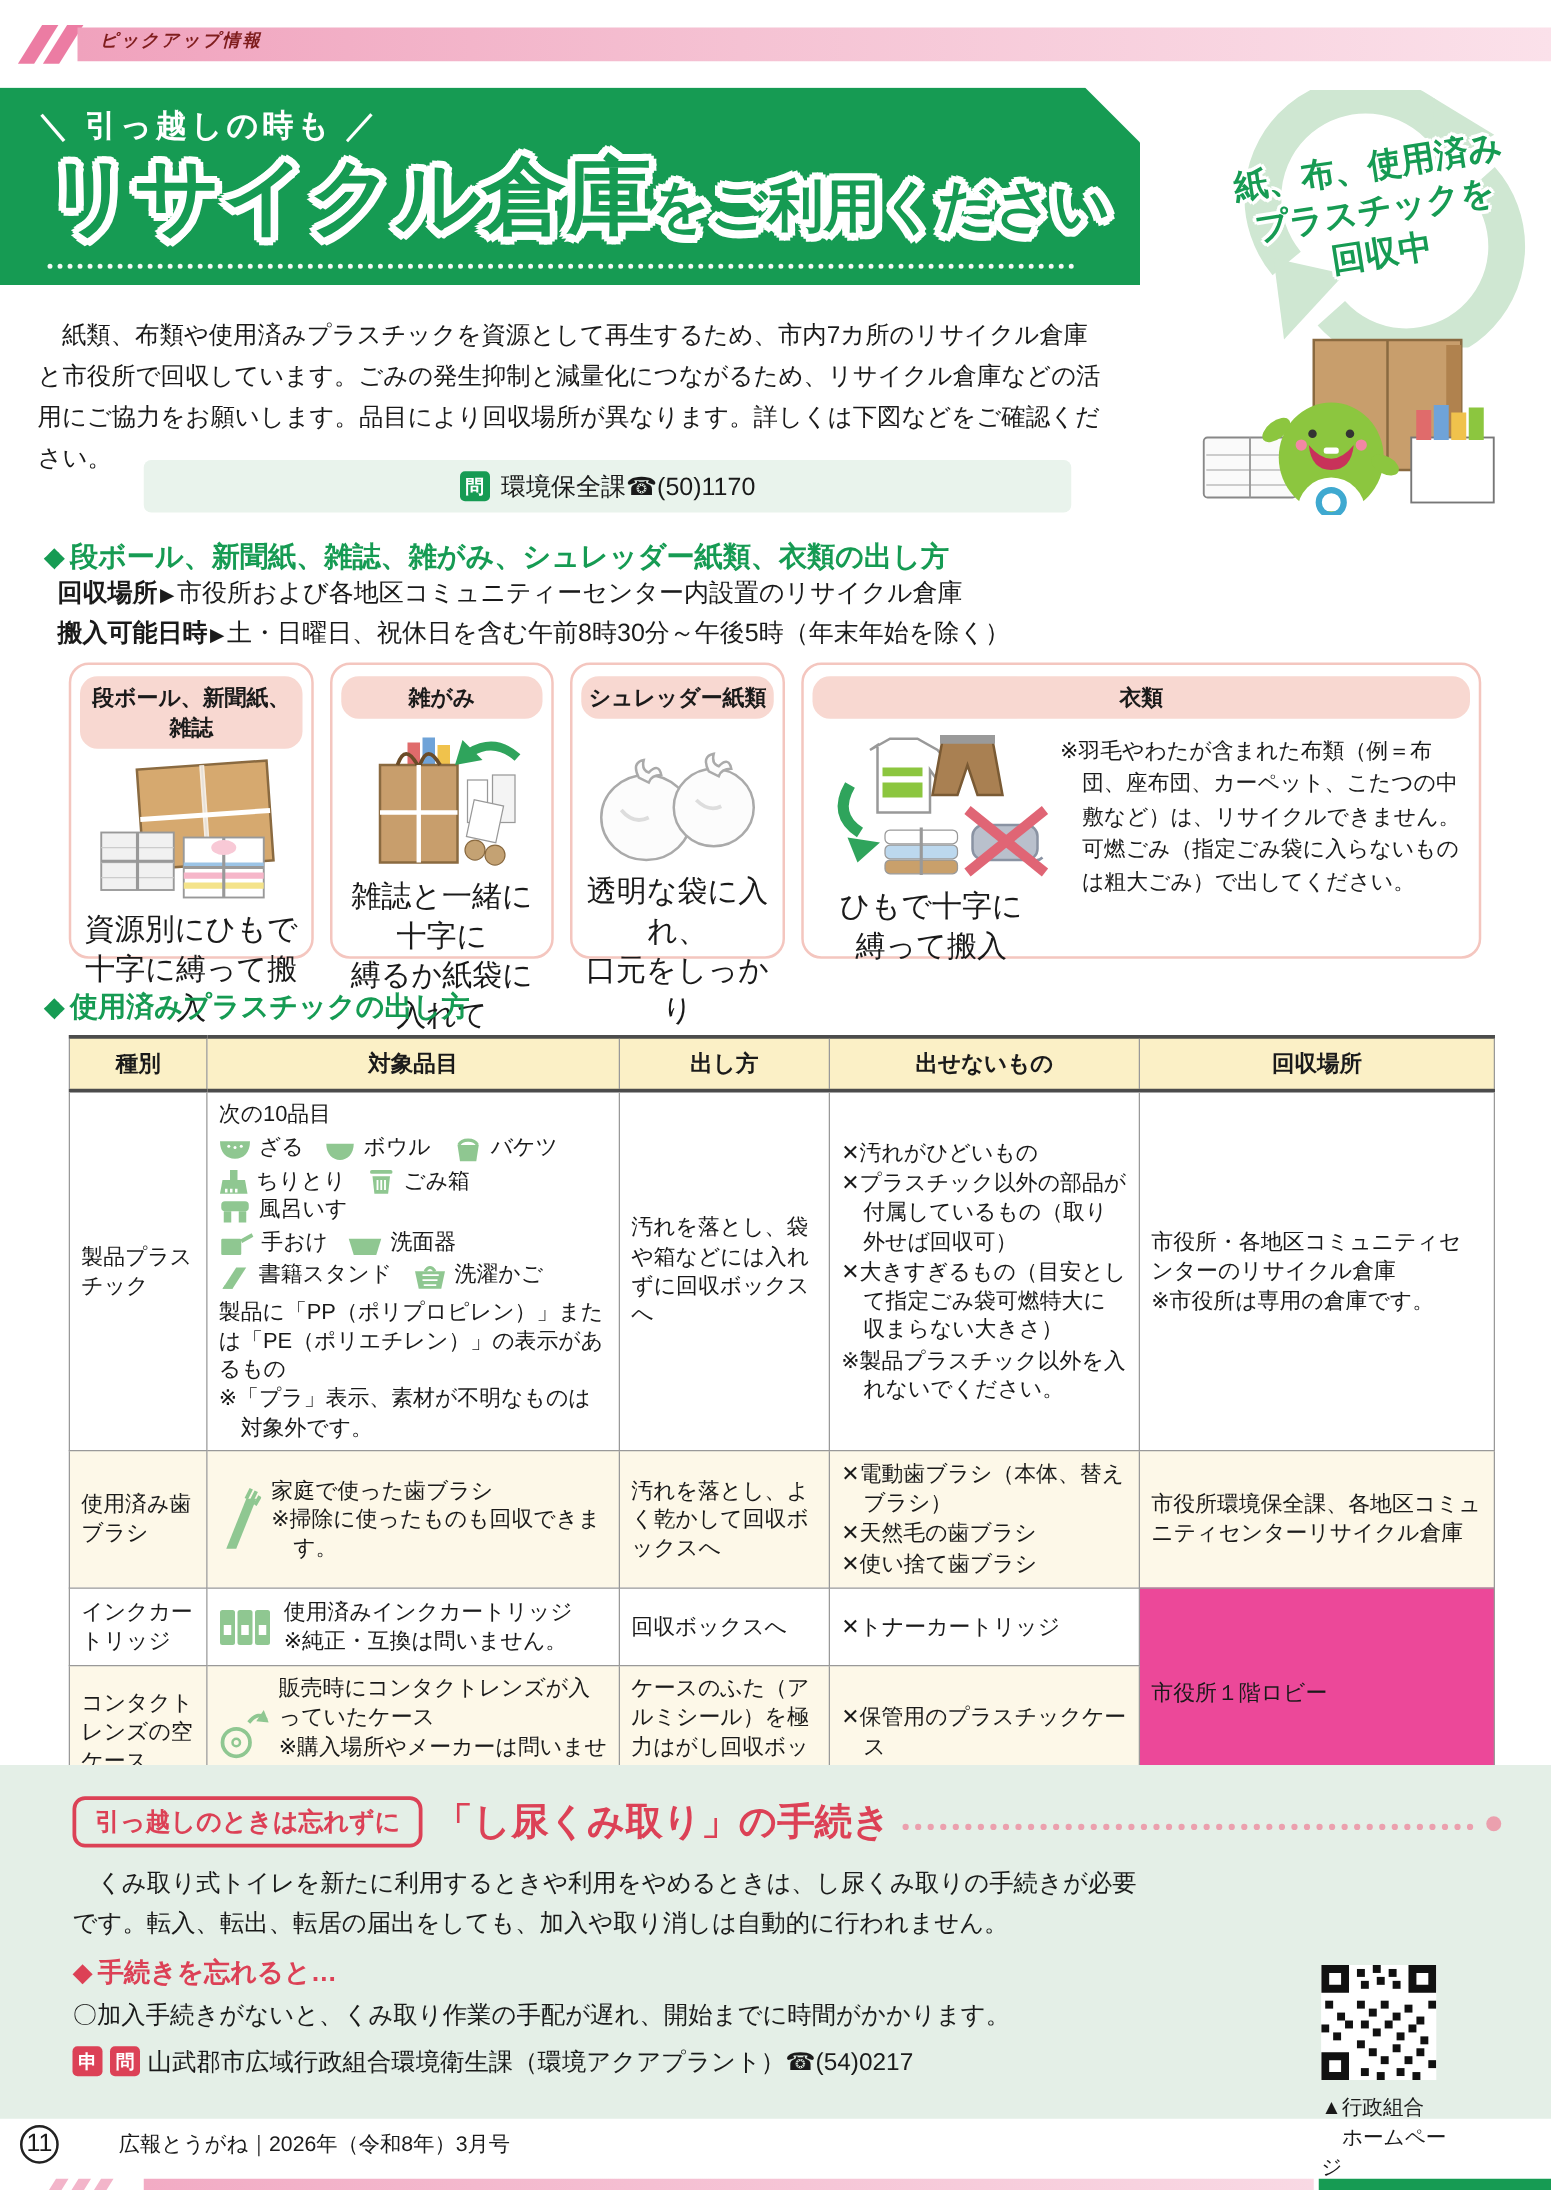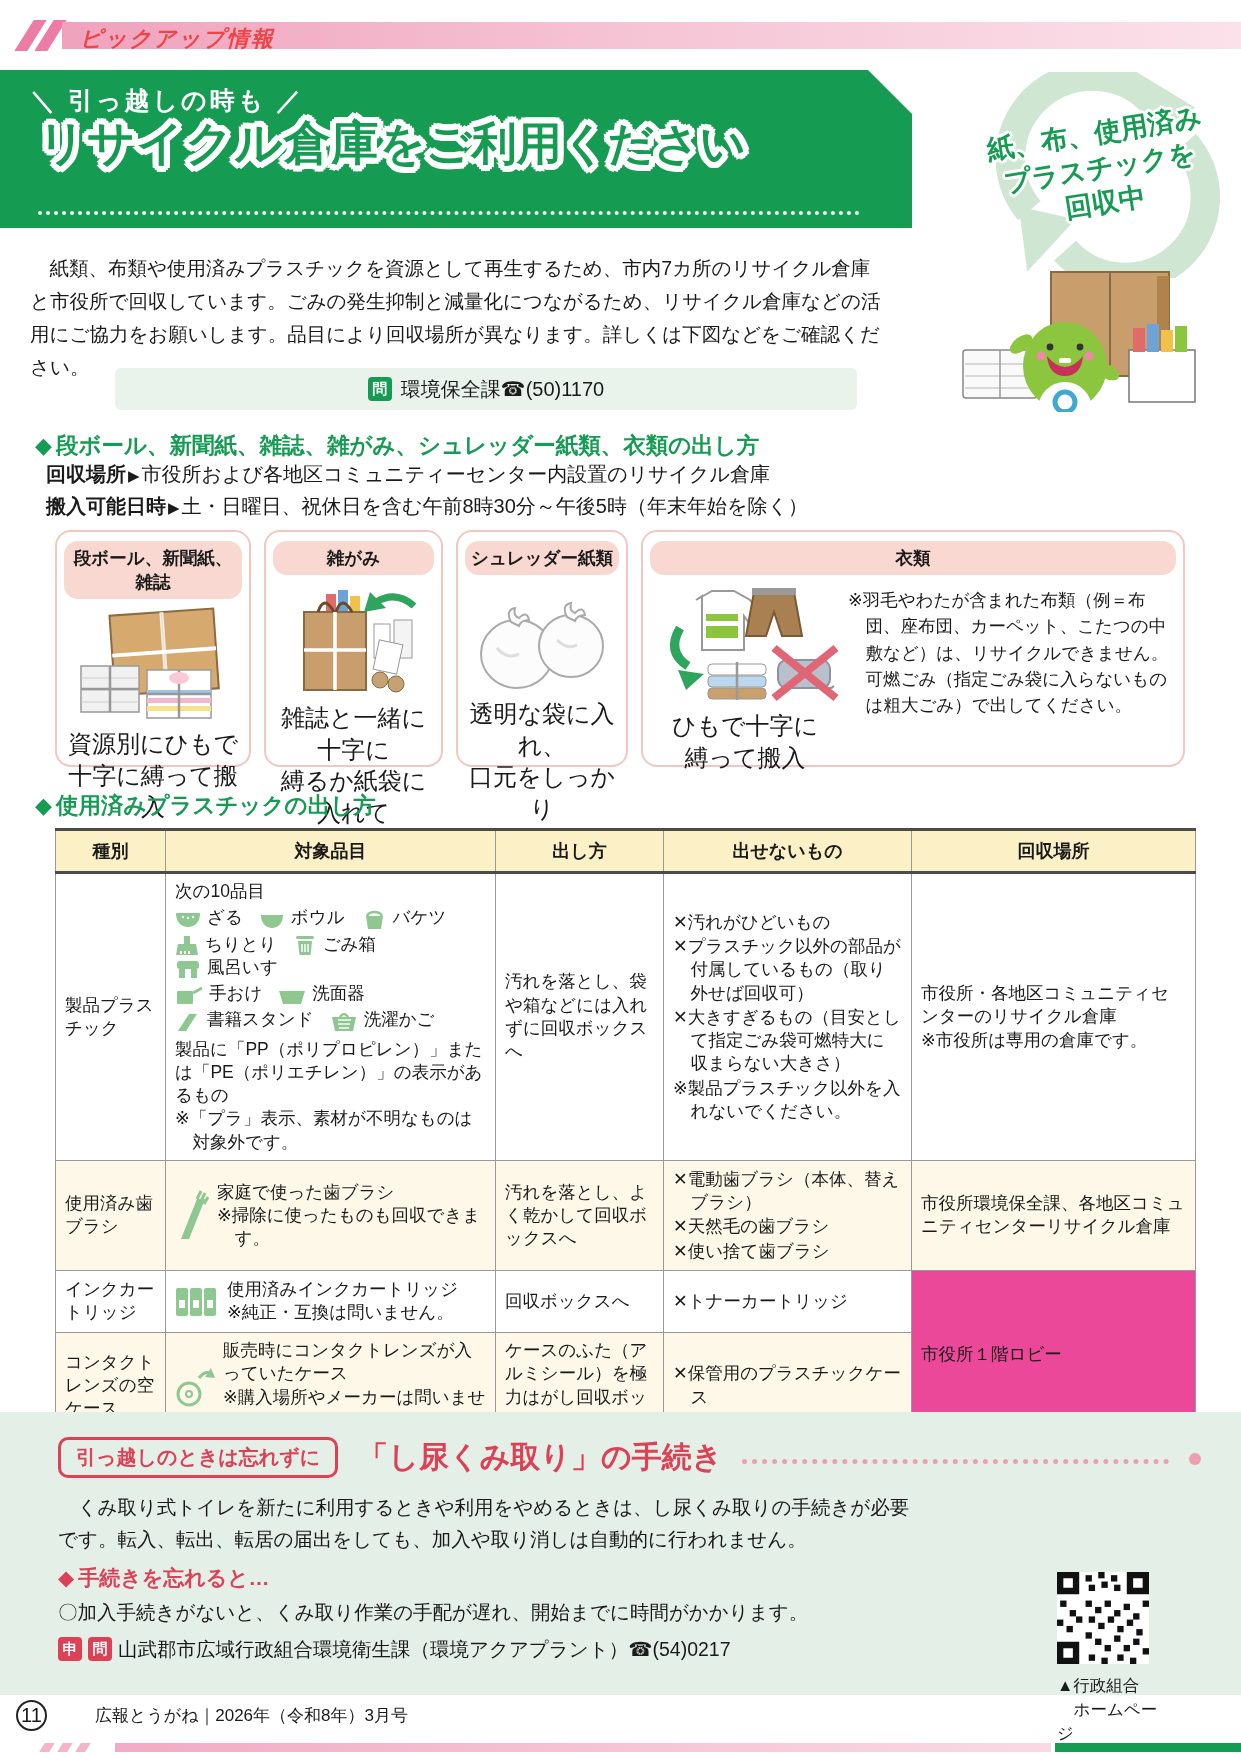--- a/index.html
+++ b/index.html
@@ -7,33 +7,33 @@
   .page { position:relative; width:1241px; height:1754px; margin:0 auto; background:#fff; overflow:hidden; color:#1a1a1a; }
   .pre { white-space:pre-line; }
 
   
   .ribbon { position:absolute; top:22px; left:0; right:0; height:27px; }
   .ribbon-slash { position:absolute; top:-2px; width:13px; height:31px; background:#EC7CA3; transform:skewX(-32deg); }
   .ribbon-slash.s1 { left:24px; } .ribbon-slash.s2 { left:44px; }
   .ribbon-bar { position:absolute; left:62px; right:0; top:0; bottom:0;
     background:linear-gradient(90deg,#F0A2BD 0%,#F5C2D3 45%,#FBE1EA 100%); }
   .ribbon-label { position:absolute; left:80px; top:2px; font-style:italic; font-weight:bold;
-    font-size:22px; color:#ef4444; letter-spacing:2px; }
+    font-size:14px; color:#7f1d1d; letter-spacing:2px; }
 
   
   .hero-green { position:absolute; top:70px; left:0; width:912px; height:158px; background:#169B53;
     clip-path:polygon(0 0,868px 0,912px 44px,912px 100%,0 100%); }
   .eyebrow { position:absolute; left:30px; top:14px; color:#fff; font-size:25px; font-weight:bold; letter-spacing:3px; }
   .hero-title { position:absolute; left:38px; top:42px; white-space:nowrap; }
   .outlined { color:#169B53; font-weight:900;
     text-shadow:-5px 0 0 #fff,5px 0 0 #fff,0 -5px 0 #fff,0 5px 0 #fff,
       -4px -4px 0 #fff,4px -4px 0 #fff,-4px 4px 0 #fff,4px 4px 0 #fff,
       -6px 2px 0 #fff,6px 2px 0 #fff,-6px -2px 0 #fff,6px -2px 0 #fff,
       -2px 6px 0 #fff,2px 6px 0 #fff,-2px -6px 0 #fff,2px -6px 0 #fff; }
-  .title-main { font-size:47px; letter-spacing:1px;font-family:Liberation Mono, monospace; }
+  .title-main { font-size:67px; letter-spacing:1px;font-family:Liberation Mono, monospace; }
   .title-sub  { font-size:45px; }
   .hero-dots { position:absolute; left:38px; bottom:13px; width:822px; border-bottom:4px dotted rgba(255,255,255,.95); }
 
   .hero-art { position:absolute; top:72px; right:0; width:340px; height:340px; }
   .recycle-svg { position:absolute; top:0; right:18px; }
   .recycle-note { position:absolute; top:44px; right:6px; width:270px; transform:rotate(-9deg);
     color:#169B53; font-weight:900; font-size:27px; text-align:center; line-height:1.3;
     text-shadow:-3px 0 0 #fff,3px 0 0 #fff,0 -3px 0 #fff,0 3px 0 #fff,-2px -2px 0 #fff,2px 2px 0 #fff,-2px 2px 0 #fff,2px -2px 0 #fff; }
   .mascot-svg { position:absolute; top:178px; right:36px; }
 
@@ -76,21 +76,21 @@
   .items-line { margin:3px 0; display:flex; flex-wrap:wrap; align-items:center; }
   .item { display:inline-flex; align-items:flex-end; gap:6px; margin-right:16px; }
   .item svg { flex:0 0 auto; }
   ul.ng { list-style:none; }
   ul.ng li { padding-left:1em; text-indent:-1em; margin:1px 0; }
   .obj-flex { display:flex; gap:8px; align-items:center; }
   .obj-text { flex:1; }
 
   
   .night { position:absolute; top:1412px; left:0; width:1241px; height:283px; background:#E4EFE7; }
-  .ns-head { display:flex; align-items:center; gap:20px; padding:25px 40px 0 58px;text-align:right; }
+  .ns-head { display:flex; align-items:center; gap:10px; padding:25px 40px 0 58px;text-align:right; }
   .ns-badge { border:3px solid #DC4156; color:#DC4156; border-radius:10px; font-size:20px; font-weight:bold; padding:4px 15px; flex:0 0 auto; }
   .ns-title { color:#DC4156; font-size:30px; font-weight:900; flex:0 0 auto; }
   .ns-leader { flex:1; border-top:5px dotted #EBA0AE; margin-top:8px; }
   .ns-dot { width:12px; height:12px; border-radius:50%; background:#EBA0AE; flex:0 0 auto; margin-top:2px; }
   .ns-body { padding:13px 330px 0 58px; font-size:19.5px; line-height:1.65; }
   .ns-sub { display:flex; gap:4px; align-items:center; padding:9px 0 0 58px; color:#DC4156; font-size:21px; font-weight:bold; }
   .ns-points { padding:4px 330px 0 58px; font-size:19.5px; line-height:1.72; }
   .ns-contact { display:flex; align-items:center; gap:6px; padding:6px 0 0 58px; font-size:19.5px; }
   .badge-red { width:24px; height:24px; background:#DC4156; color:#fff; border-radius:4px; flex:0 0 auto;
     display:flex; align-items:center; justify-content:center; font-size:15px; font-weight:bold; }

